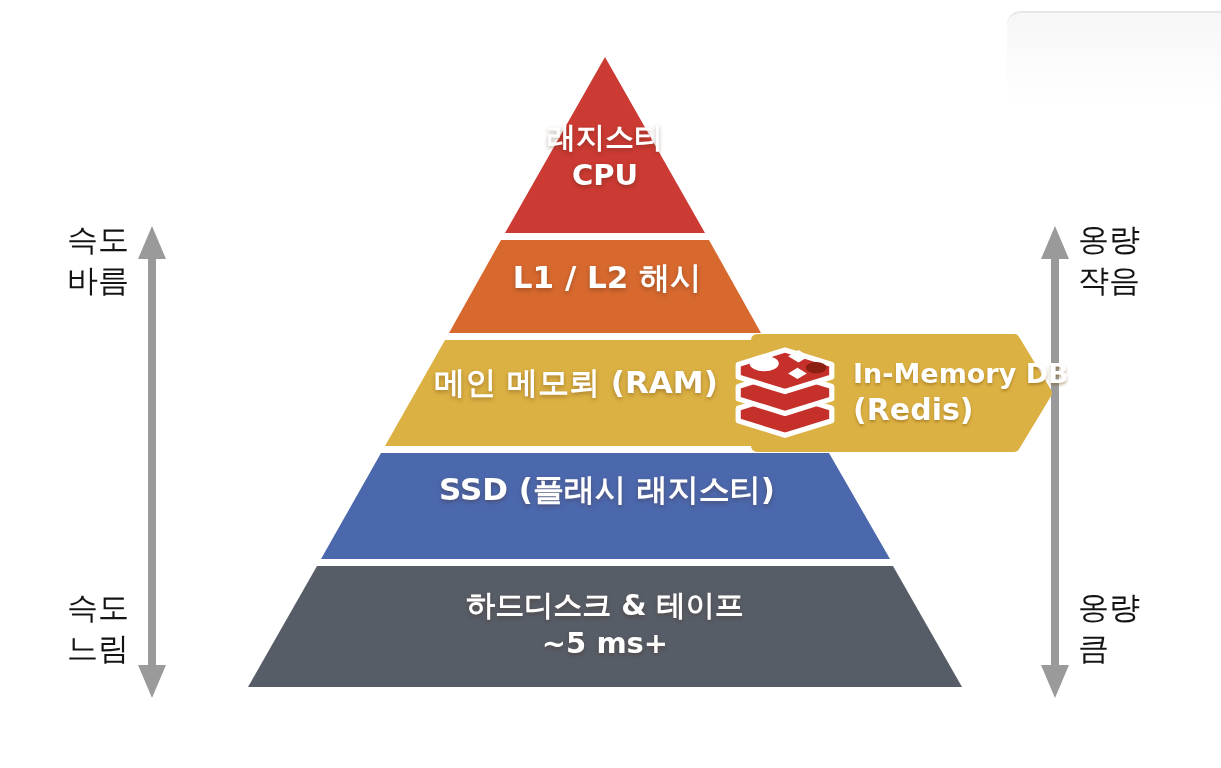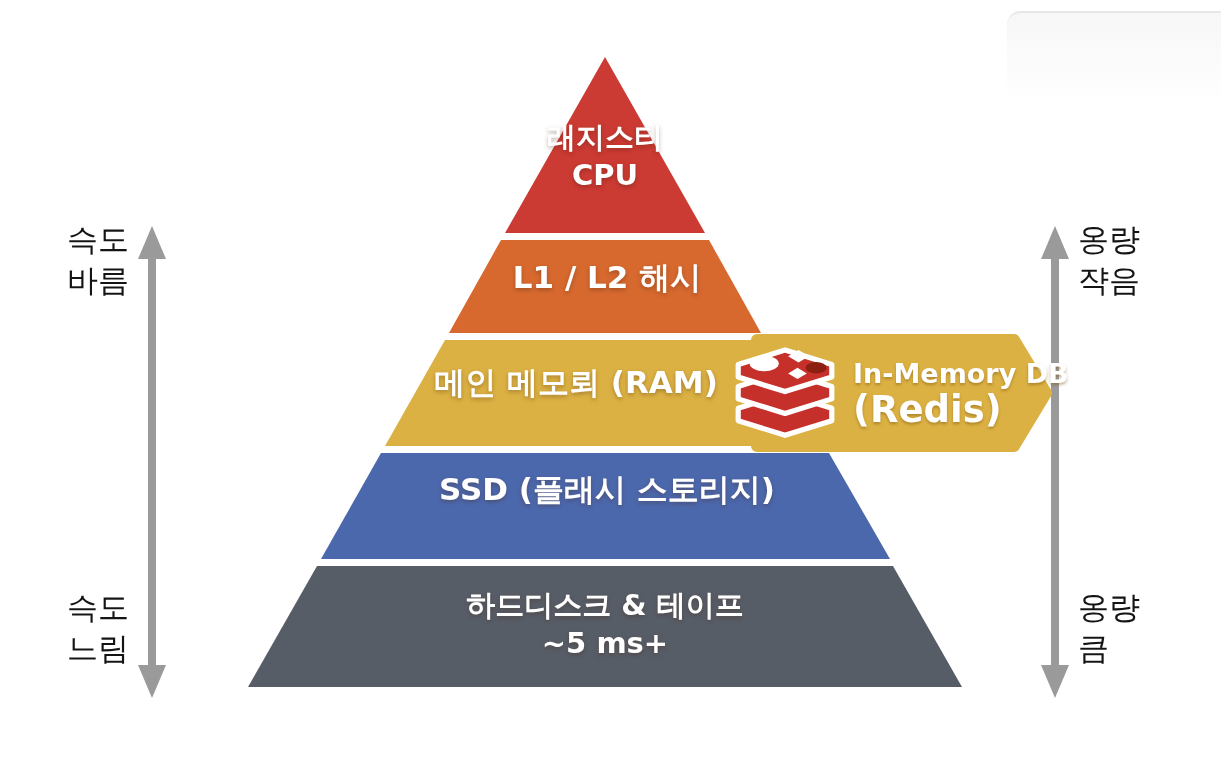--- a/index.html
+++ b/index.html
@@ -20,21 +20,21 @@
   .axis-label{
     position:absolute;color:#141414;font-weight:normal;font-size:31px;
     line-height:41px;text-align:left;
   }
   .callout-text{
     position:absolute;left:853px;top:357px;width:210px;
     color:#ffffff;font-weight:bold;text-align:left;
     text-shadow:0 2px 3px rgba(120,80,10,.45);
   }
   .callout-line1{font-size:27px;line-height:34px;white-space:nowrap;}
-  .callout-line2{font-size:37px;line-height:37px;white-space:nowrap;}
+  .callout-line2{font-size:30px;line-height:37px;white-space:nowrap;}
   #panel-corner{
     position:absolute;top:11px;left:1007px;width:214px;height:104px;
     border-top:2px solid #e7e7e7;
     border-top-left-radius:14px;
     background:linear-gradient(180deg,#f7f7f7 0%,#ffffff 90%);
   }
   .lvl1{left:455px;top:118px;width:300px;font-size:29px;}
   .lvl2{left:425px;top:258px;width:364px;font-size:31px;}
   .lvl3{left:394px;top:363px;width:364px;font-size:31px;text-align:center;}
   .lvl4{left:425px;top:470px;width:364px;font-size:31px;}
@@ -84,21 +84,21 @@
     <div class="band-line">래지스티</div>
     <div class="band-line">CPU</div>
   </div>
   <div class="band-text lvl2">
     <div class="band-line">L1 / L2 해시</div>
   </div>
   <div class="band-text lvl3">
     <div class="band-line">메인 메모뢰 (RAM)</div>
   </div>
   <div class="band-text lvl4">
-    <div class="band-line">SSD (플래시 스토리지)</div>
+    <div class="band-line">SSD (플래시 래지스티)</div>
   </div>
   <div class="band-text lvl5">
     <div class="band-line">하드디스크 &amp; 테이프</div>
     <div class="band-line">~5 ms+</div>
   </div>
 
   <div class="callout-text">
     <div class="callout-line1">In-Memory DB</div>
     <div class="callout-line2">(Redis)</div>
   </div>

